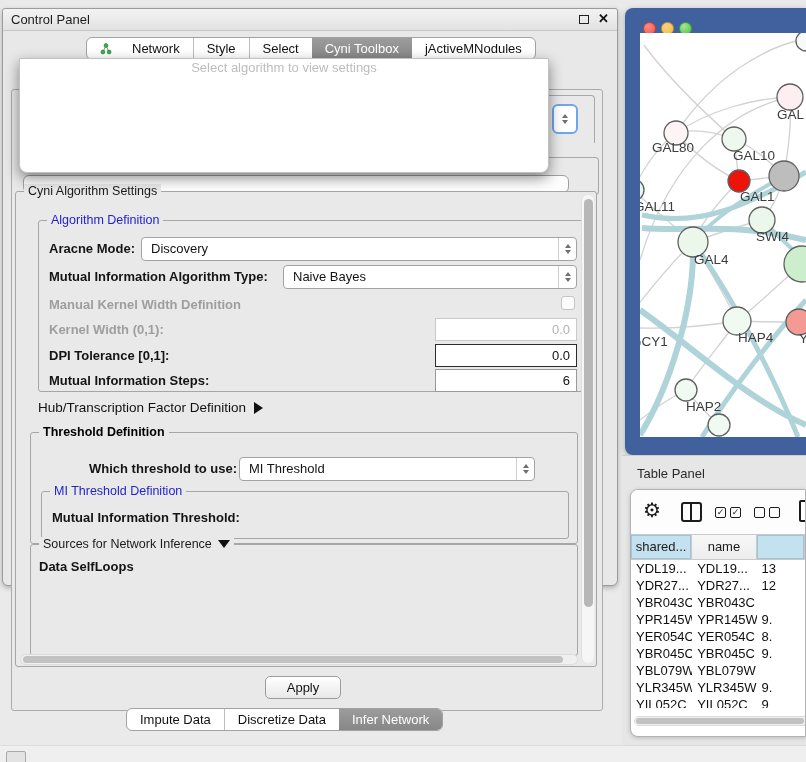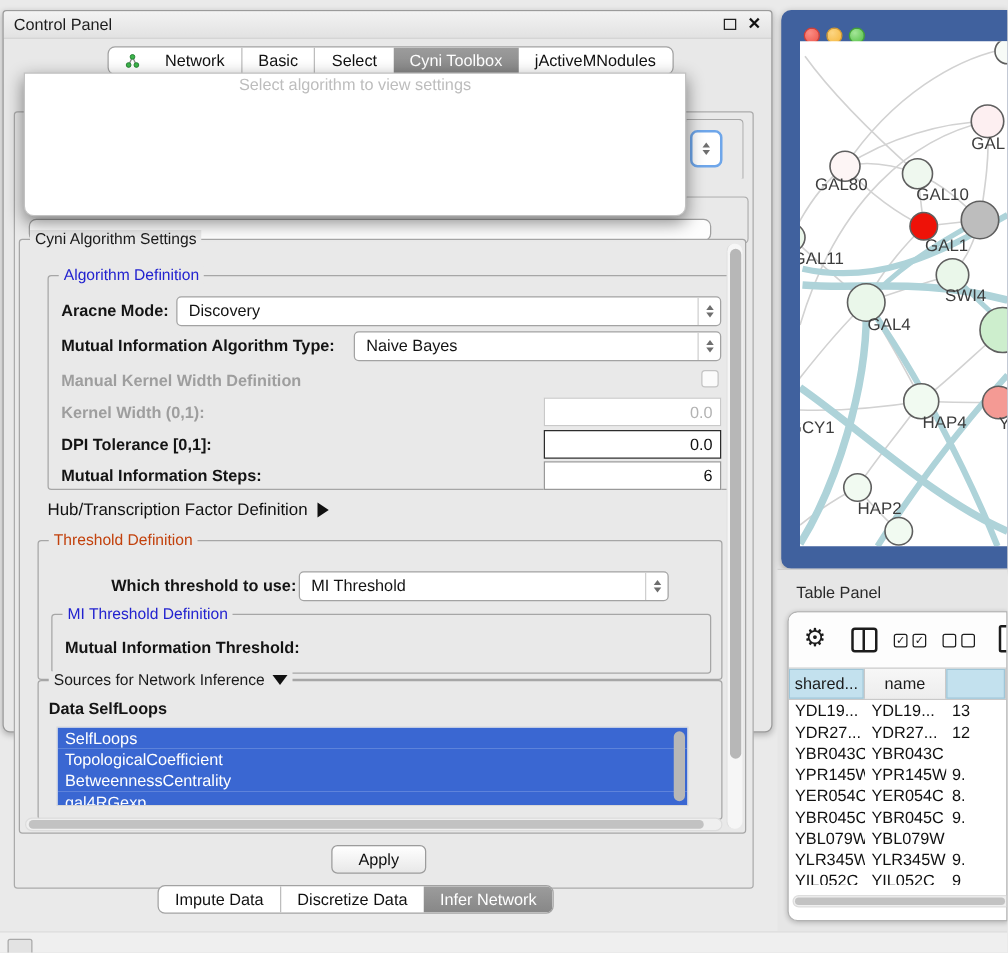--- a/index.html
+++ b/index.html
@@ -48,21 +48,21 @@
     box-shadow:0 5px 14px rgba(0,0,0,.45); z-index:20; padding-top:1px; }
   #algo-placeholder { text-align:center; color:#bdbdbd; font-size:13px; height:15px; line-height:15px; }
   .algo-opt { font-size:13px; color:#000; line-height:16.3px; padding-left:5px; white-space:nowrap; }
   .algo-opt.sel { font-weight:bold; }
 
   
   .fieldset { position:absolute; border:1px solid #a6a6a6; border-radius:3px; }
   .legend { position:absolute; top:-8px; left:8px; background:#e9e9e9; padding:0 4px;
     font-size:12.5px; color:#1a1a1a; white-space:nowrap; }
   .lg-blue { color:#2222cf; }
-  .lg-green { color:#c2410c; }
+  .lg-green { color:#000000;font-weight:bold; }
 
   #cyni-group { left:12px; top:182px; width:582px; height:476px; background:#e9e9e9;
     border:1px solid #a6a6a6; border-radius:3px; }
   #alg-def { left:22px; top:28px; width:548px; height:172px; }
   .rowlbl { position:absolute; font-size:13px; font-weight:bold; color:#141414; white-space:nowrap; }
   .rowlbl.dis { color:#9e9e9e; }
   .combo { position:absolute; background:#fff; border:1px solid #a3a3a3; border-radius:4px;
     font-size:13px; color:#131313; height:24px; line-height:22px; padding-left:9px; }
   .stepper { position:absolute; right:0; top:0; bottom:0; width:18px; border-left:1px solid #cfcfcf;
     display:flex; flex-direction:column; align-items:center; justify-content:center; gap:2px; }
@@ -172,21 +172,21 @@
             <line x1="3" y1="9" x2="6" y2="2.5" stroke="#8a8a8a" stroke-width="1"></line>
             <line x1="6" y1="2.5" x2="9" y2="9" stroke="#8a8a8a" stroke-width="1"></line>
             <circle cx="6" cy="2.5" r="1.9" fill="#3cb54a" stroke="#1e7a2e" stroke-width="0.7"></circle>
             <circle cx="2.9" cy="9" r="1.9" fill="#3cb54a" stroke="#1e7a2e" stroke-width="0.7"></circle>
             <circle cx="9.1" cy="9" r="1.9" fill="#3cb54a" stroke="#1e7a2e" stroke-width="0.7"></circle>
           </svg>
         </span>
         <span>Network</span>
       </div>
       <div class="seg">
-        <span>Basic</span>
+        <span>Style</span>
       </div>
       <div class="seg">
         <span>Select</span>
       </div>
       <div class="seg sel">
         <span>Cyni Toolbox</span>
       </div>
       <div class="seg">
         <span>jActiveMNodules</span>
       </div>
@@ -260,27 +260,20 @@
 
       <div class="fieldset" id="mithresh-fs">
         <span class="legend lg-blue">MI Threshold Definition</span>
         <div class="rowlbl" style="left:10px; top:18px;">Mutual Information Threshold:</div>
       </div>
     </div>
 
     <div class="fieldset" id="sources-fs">
       <span class="legend"><span>Sources for Network Inference</span><span class="tri-down-lg"></span></span>
       <div class="rowlbl" style="left:8px; top:14px; font-size:13px;">Data SelfLoops</div>
-      <div id="attr-list">
-        <div class="attr-item sel" style="background: rgb(58, 103, 210);">SelfLoops</div>
-          <div class="attr-item sel" style="background: rgb(58, 103, 210);">TopologicalCoefficient</div>
-          <div class="attr-item sel" style="background: rgb(58, 103, 210);">BetweennessCentrality</div>
-          <div class="attr-item sel" style="background: rgb(58, 103, 210);">gal4RGexp</div>
-          <div id="attr-vscroll"></div>
-      </div>
     </div>
 
     <div class="vtrack" id="grp-vtrack">
       <div class="vthumb" id="grp-vthumb"></div>
     </div>
     <div id="grp-hscroll">
       <div id="grp-hthumb"></div>
     </div>
   </div>
 

